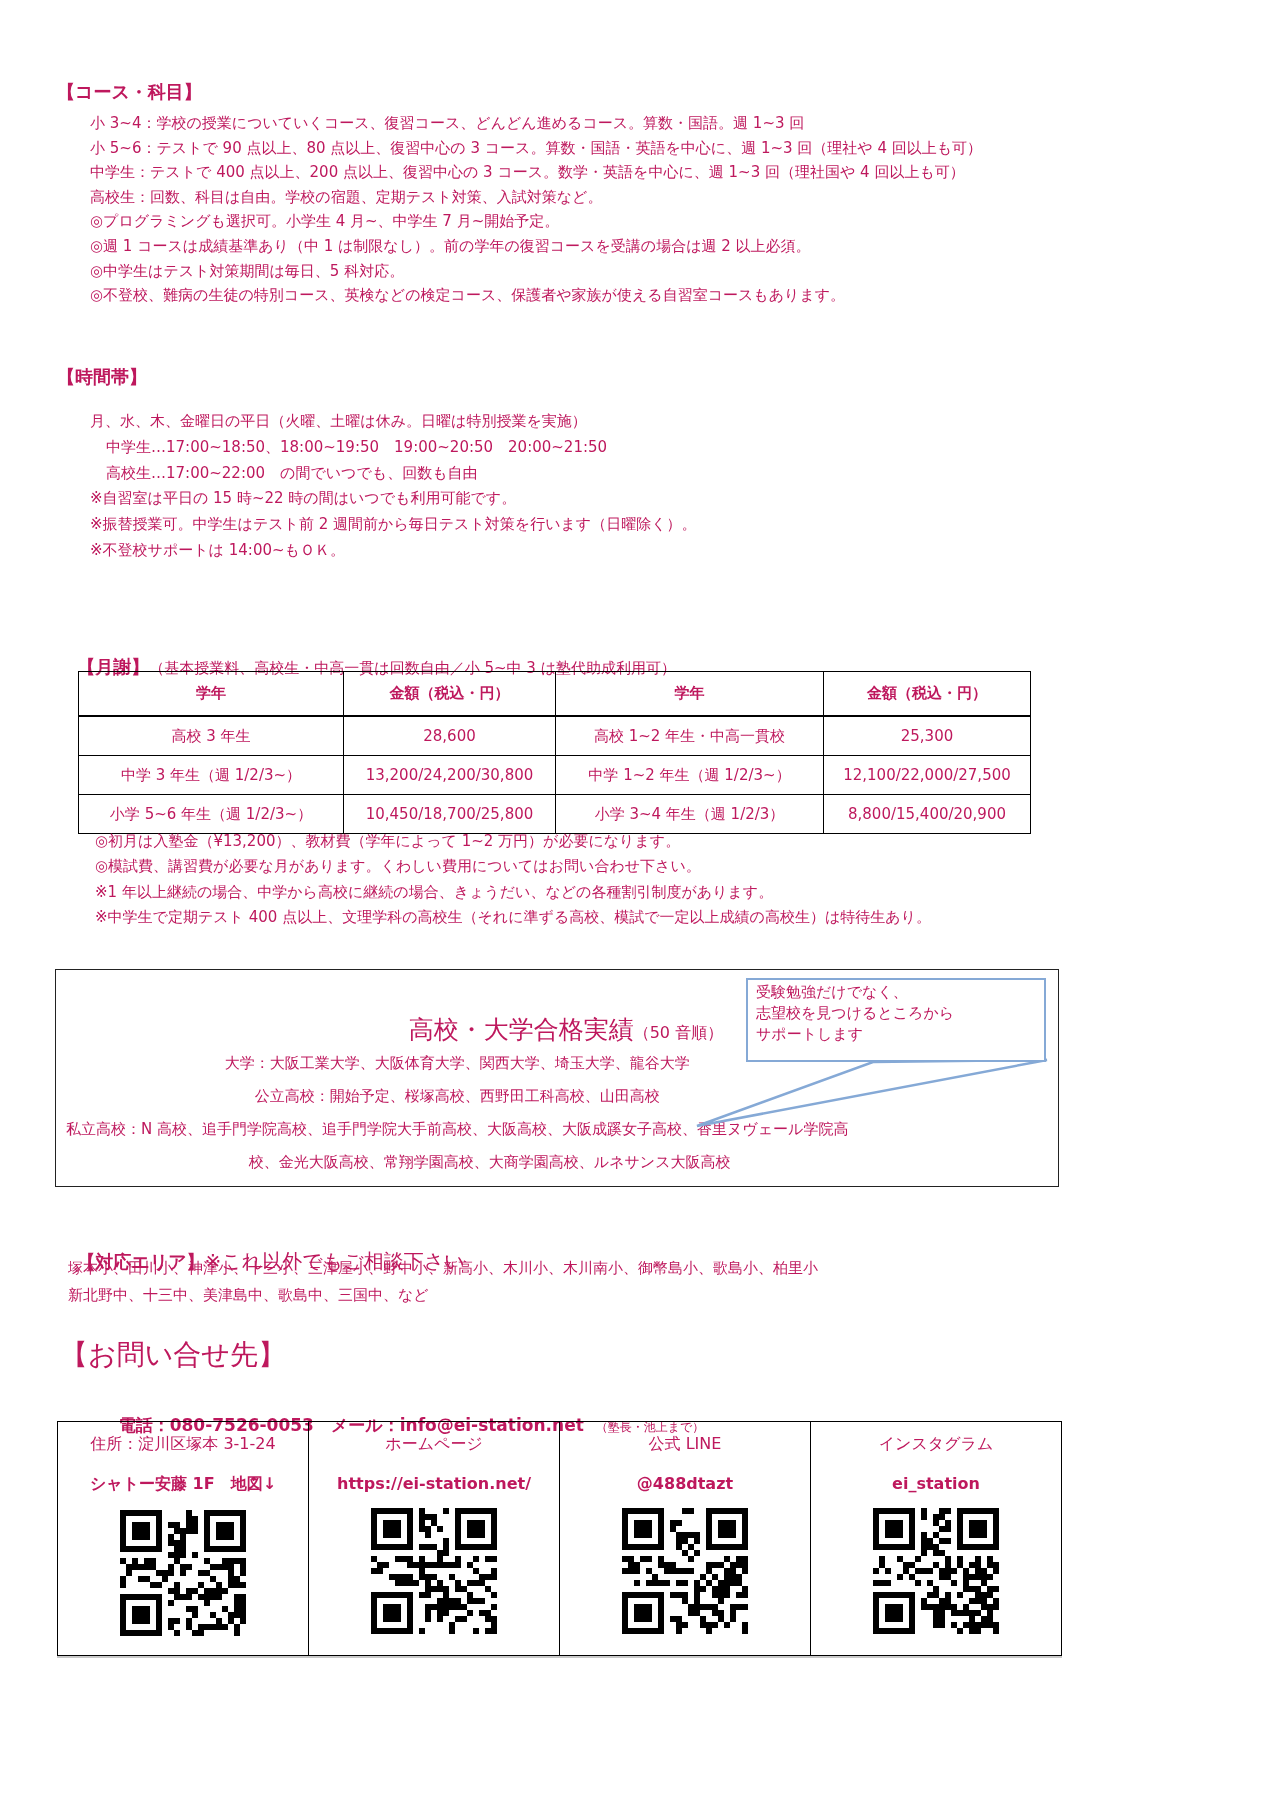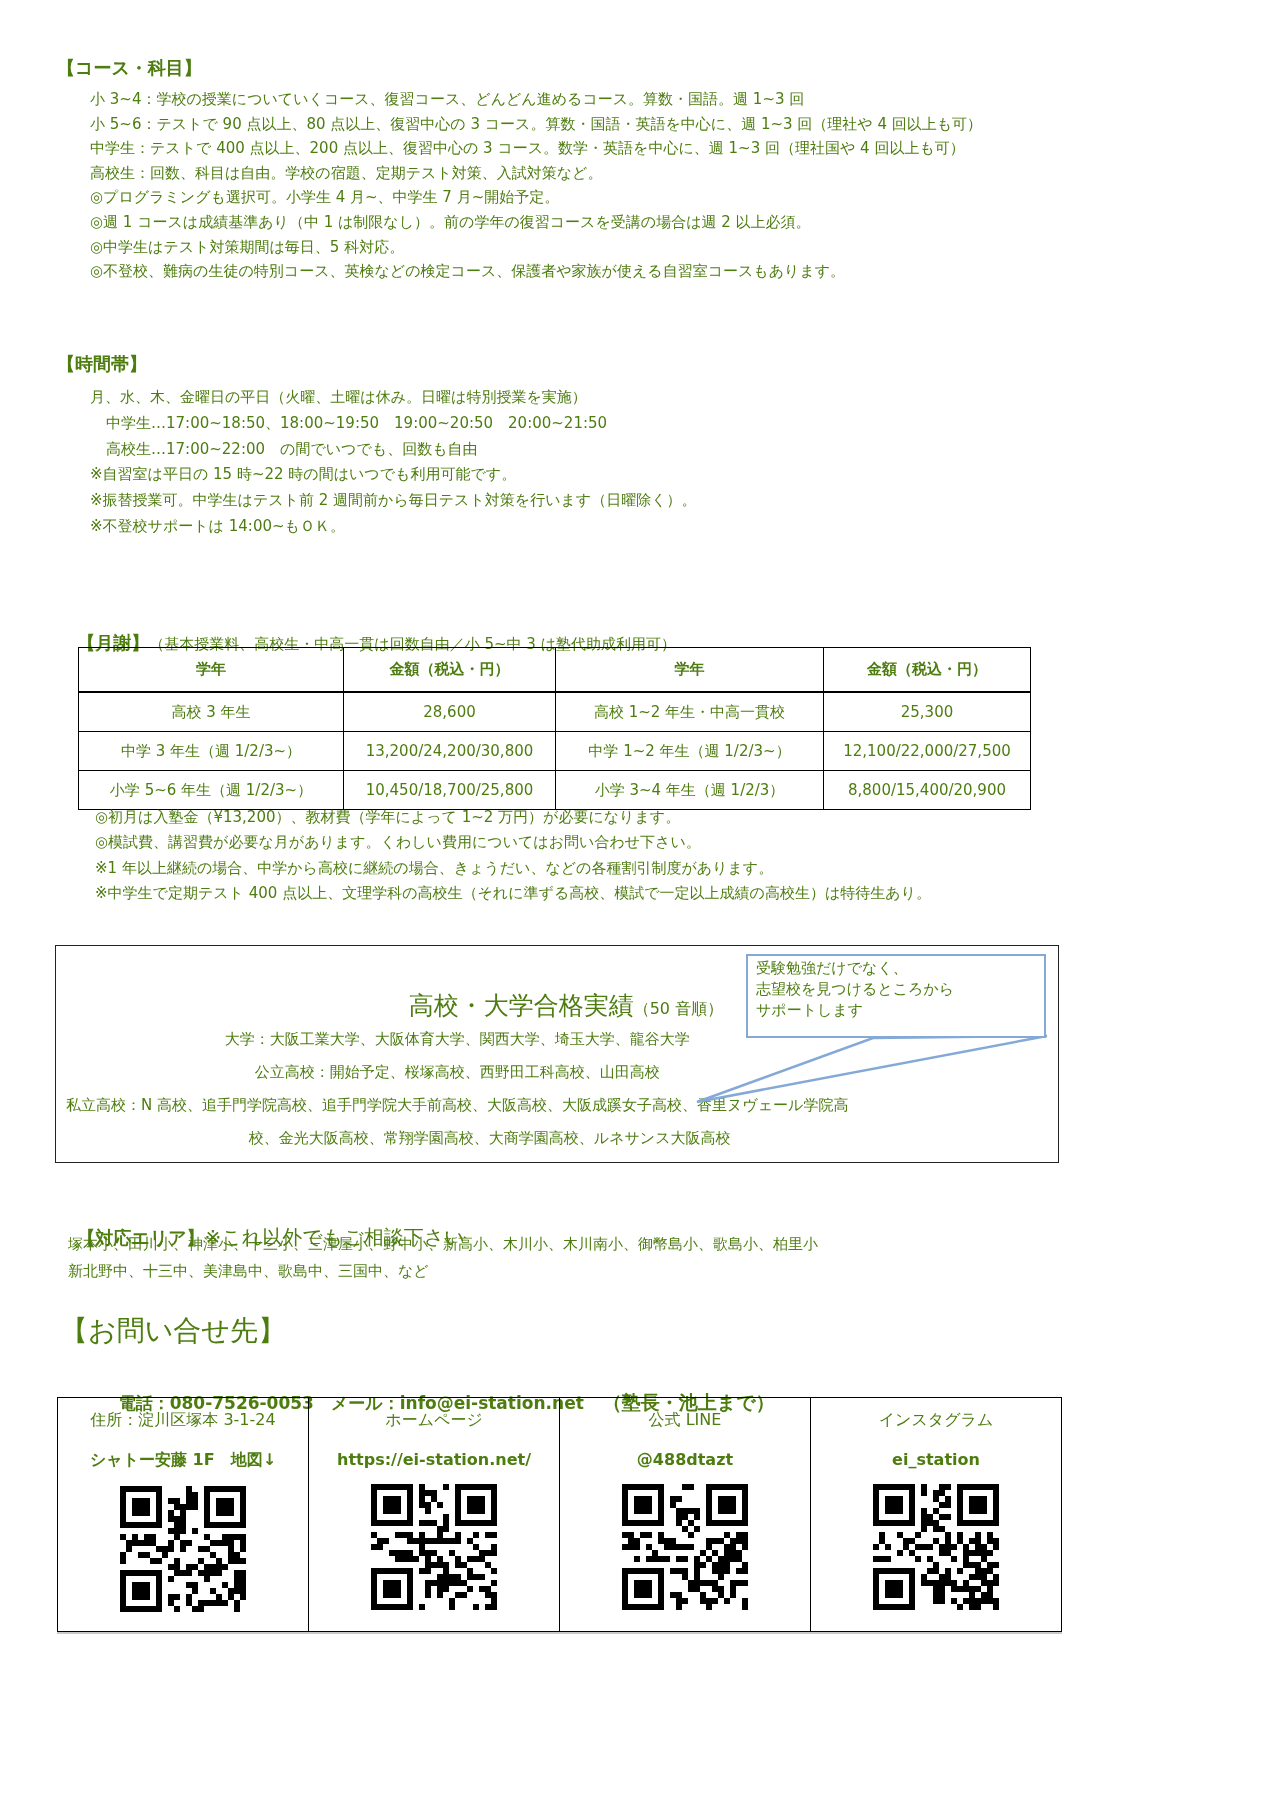--- a/index.html
+++ b/index.html
@@ -1,18 +1,18 @@
 <!DOCTYPE html>
 <html><head>
 <meta charset="utf-8">
 <style>
   html,body{margin:0;padding:0;background:#ffffff;}
   .page{
     position:relative;width:1280px;height:1682px;background:#fff;
-    font-family:"DejaVu Sans",sans-serif;color:#4d7c0f;overflow:hidden;
+    font-family:"DejaVu Sans",sans-serif;color:#be185d;overflow:hidden;margin-top:24px;
   }
   .line{white-space:pre;font-size:15px;line-height:1;}
   .sec-heading{font-size:18px;font-weight:bold;white-space:pre;}
   .abs{position:absolute;}
 
   
   .courses-lines{position:absolute;left:90px;top:92px;}
   .courses-lines .line{height:24.6px;}
 
   
@@ -55,21 +55,21 @@
 
   
   .area-head{position:absolute;left:57px;top:1205px;white-space:pre;}
   .area-head .note{font-size:20px;font-weight:normal;}
   .area-lines{position:absolute;left:68px;top:1237px;}
   .area-lines .line{height:27px;}
 
   
   .contact-heading{position:absolute;left:60px;top:1312px;font-size:28px;white-space:pre;}
   .contact-phone{position:absolute;left:95px;top:1370px;font-size:17px;font-weight:bold;white-space:pre;}
-  .contact-phone .note{font-weight:bold;font-size:19px;}
+  .contact-phone .note{font-weight:normal;font-size:12px;}
   table.contact{
     position:absolute;left:57px;top:1397px;border-collapse:collapse;table-layout:fixed;
     box-shadow:0 2px 0 #c9c9c9;
   }
   table.contact td{
     width:250px;height:233px;border:1.5px solid #000;vertical-align:top;
     text-align:center;padding:0;
   }
   .c-line1{margin-top:12px;font-size:16px;font-weight:normal;white-space:pre;}
   .c-line2{margin-top:19px;font-size:16px;font-weight:bold;white-space:pre;}
@@ -85,21 +85,21 @@
     <div class="line">小 3~4：学校の授業についていくコース、復習コース、どんどん進めるコース。算数・国語。週 1~3 回</div>
     <div class="line">小 5~6：テストで 90 点以上、80 点以上、復習中心の 3 コース。算数・国語・英語を中心に、週 1~3 回（理社や 4 回以上も可）</div>
     <div class="line">中学生：テストで 400 点以上、200 点以上、復習中心の 3 コース。数学・英語を中心に、週 1~3 回（理社国や 4 回以上も可）</div>
     <div class="line">高校生：回数、科目は自由。学校の宿題、定期テスト対策、入試対策など。</div>
     <div class="line">◎プログラミングも選択可。小学生 4 月~、中学生 7 月~開始予定。</div>
     <div class="line">◎週 1 コースは成績基準あり（中 1 は制限なし）。前の学年の復習コースを受講の場合は週 2 以上必須。</div>
     <div class="line">◎中学生はテスト対策期間は毎日、5 科対応。</div>
     <div class="line">◎不登校、難病の生徒の特別コース、英検などの検定コース、保護者や家族が使える自習室コースもあります。</div>
   </div>
 
-  <div class="abs sec-heading" style="left:57px;top:352px;">【時間帯】</div>
+  <div class="abs sec-heading" style="left:57px;top:341px;">【時間帯】</div>
   <div class="sched-lines">
     <div class="line">月、水、木、金曜日の平日（火曜、土曜は休み。日曜は特別授業を実施）</div>
     <div class="line ind">中学生…17:00~18:50、18:00~19:50　19:00~20:50　20:00~21:50</div>
     <div class="line ind">高校生…17:00~22:00　の間でいつでも、回数も自由</div>
     <div class="line">※自習室は平日の 15 時~22 時の間はいつでも利用可能です。</div>
     <div class="line">※振替授業可。中学生はテスト前 2 週間前から毎日テスト対策を行います（日曜除く）。</div>
     <div class="line">※不登校サポートは 14:00~もＯＫ。</div>
   </div>
 
   <div class="fees-head">

